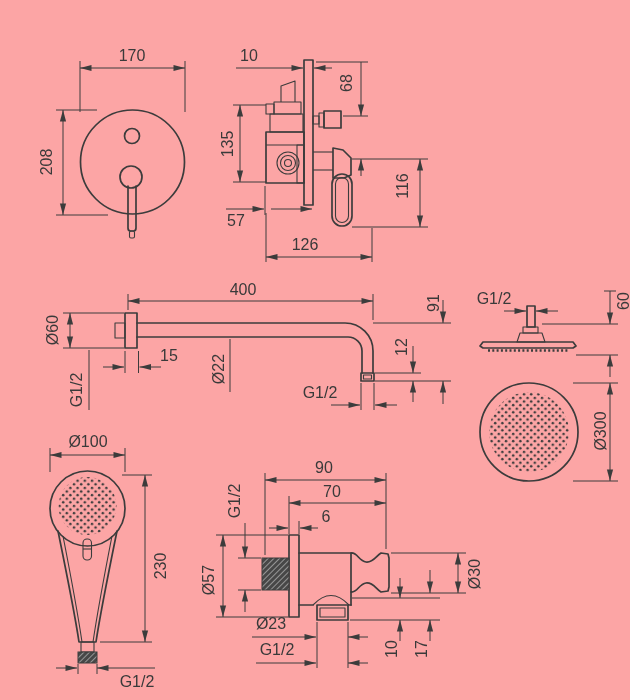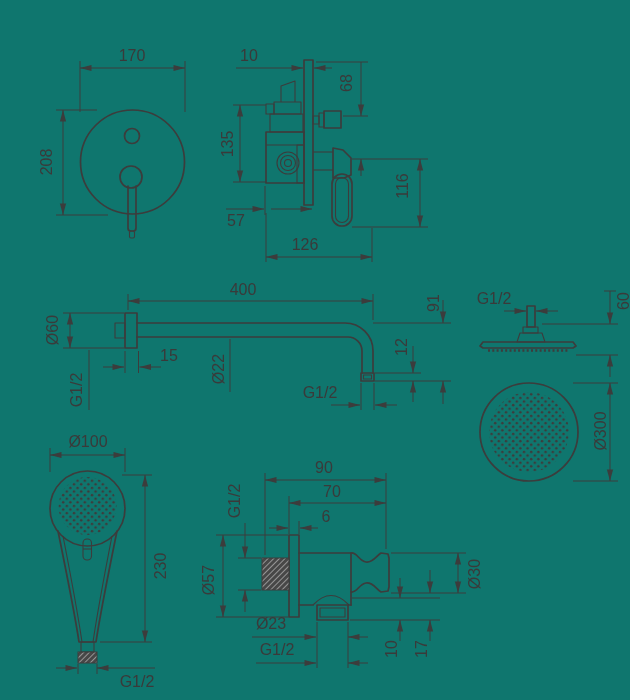--- a/index.html
+++ b/index.html
@@ -1,16 +1,16 @@
 <!DOCTYPE html>
 <html><head>
 <meta charset="utf-8">
 <style>
   html,body{margin:0;padding:0;background:#ffffff;}
-  #stage{width:630px;height:700px;background:#0f766e;position:relative;overflow:hidden;}
+  #stage{width:630px;height:700px;background:#fca5a5;position:relative;overflow:hidden;}
   svg{display:block;}
   .o{stroke:#3c3c3c;stroke-width:1.7;fill:none;stroke-linejoin:round;stroke-linecap:round;}
   .o2{stroke:#3c3c3c;stroke-width:1.1;fill:none;stroke-linejoin:round;}
   .d{stroke:#3c3c3c;stroke-width:1;fill:none;}
   .drow{stroke:#3c3c3c;stroke-width:2.4;fill:none;stroke-dasharray:2 2.3;}
   text{font-family:"Liberation Sans",sans-serif;font-size:16px;fill:#3a3a3a;}
 </style>
 </head>
 <body>
 

